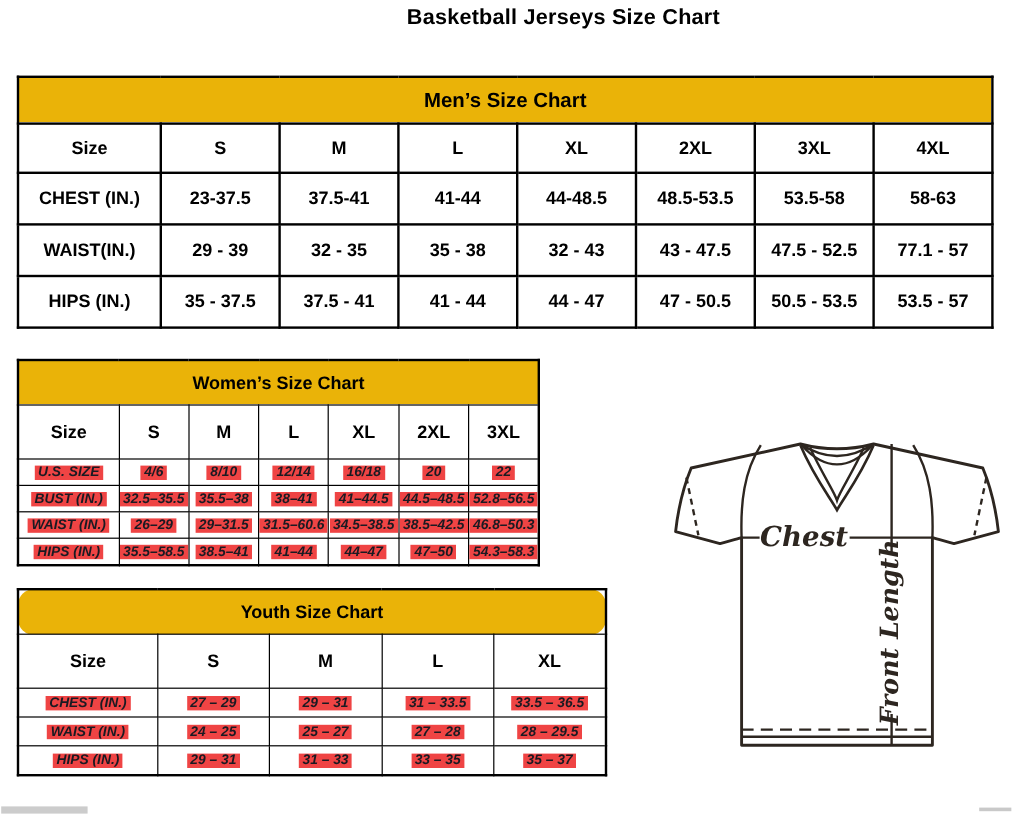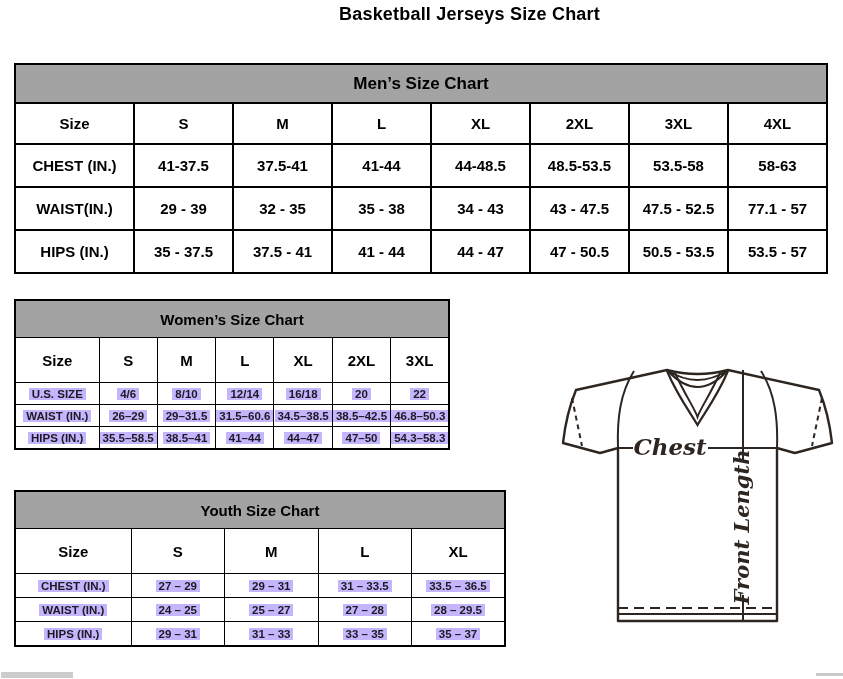--- a/index.html
+++ b/index.html
@@ -14,47 +14,47 @@
   }
 
   table.chart {
     position:absolute; border-collapse:collapse; table-layout:fixed;
     border:2px solid #000; background:#fff;
   }
   table.chart td, table.chart th {
     text-align:center; vertical-align:middle; font-weight:bold;
     overflow:hidden; white-space:nowrap; padding:0;
   }
-  tr.caption td { background:#a3a3a3; }
+  tr.caption td { background:#eab308; }
 
   
   .men { left:14px; top:63px; width:814px; }
   .men td, .men th { border:2px solid #000; font-size:15px; }
   .men tr.caption td { height:37px; font-size:17px; }
   .men tr.header th { height:39px; }
   .men tbody td { height:41px; }
   .men col.label-col { width:119px; }
 
   
   .women { left:14px; top:299px; width:436px; }
   .women td, .women th { border:1px solid #000; }
   .women tr.caption td { height:36px; font-size:15px; }
   .women tr.header th { height:44px; font-size:15px; }
   .women tbody td { height:21px; font-size:11.5px; color:#1a1a22; }
   .women col.label-col { width:84px; }
 
   
   .youth { left:14px; top:490px; width:492px; }
   .youth td, .youth th { border:1px solid #000; }
-  .youth tr.caption td { height:36px; font-size:15px; }
+  .youth tr.caption td { height:36px; font-size:15px;border-radius:13px; }
   .youth tr.header th { height:44px; font-size:15px; }
   .youth tbody td { height:23px; font-size:11.5px; color:#1a1a22; }
   .youth col.label-col { width:116px; }
 
-  .women tbody span.hl, .youth tbody span.hl { background:#c4b5fd; padding:0 3px; }
+  .women tbody span.hl, .youth tbody span.hl { background:#ef4444; padding:0 3px;font-style:italic; }
 
   
   .jersey { position:absolute; left:556px; top:357px; }
   .jersey path, .jersey line { fill:none; stroke:#2d2620; }
   .jersey text {
     font-family:"DejaVu Serif", serif; font-style:italic; font-weight:bold;
     fill:#2d2620; stroke:none;
   }
 
   
@@ -89,34 +89,34 @@
         <th>L</th>
         <th>XL</th>
         <th>2XL</th>
         <th>3XL</th>
         <th>4XL</th>
       </tr>
     </thead>
     <tbody>
       <tr>
         <td>CHEST (IN.)</td>
-        <td>41-37.5</td>
+        <td>23-37.5</td>
         <td>37.5-41</td>
         <td>41-44</td>
         <td>44-48.5</td>
         <td>48.5-53.5</td>
         <td>53.5-58</td>
         <td>58-63</td>
       </tr>
       <tr>
         <td>WAIST(IN.)</td>
         <td>29 - 39</td>
         <td>32 - 35</td>
         <td>35 - 38</td>
-        <td>34 - 43</td>
+        <td>32 - 43</td>
         <td>43 - 47.5</td>
         <td>47.5 - 52.5</td>
         <td>77.1 - 57</td>
       </tr>
       <tr>
         <td>HIPS (IN.)</td>
         <td>35 - 37.5</td>
         <td>37.5 - 41</td>
         <td>41 - 44</td>
         <td>44 - 47</td>
@@ -154,20 +154,29 @@
       <tr>
         <td><span class="hl">U.S. SIZE</span></td>
         <td><span class="hl">4/6</span></td>
         <td><span class="hl">8/10</span></td>
         <td><span class="hl">12/14</span></td>
         <td><span class="hl">16/18</span></td>
         <td><span class="hl">20</span></td>
         <td><span class="hl">22</span></td>
       </tr>
       <tr>
+        <td><span class="hl">BUST (IN.)</span></td>
+        <td><span class="hl">32.5–35.5</span></td>
+        <td><span class="hl">35.5–38</span></td>
+        <td><span class="hl">38–41</span></td>
+        <td><span class="hl">41–44.5</span></td>
+        <td><span class="hl">44.5–48.5</span></td>
+        <td><span class="hl">52.8–56.5</span></td>
+      </tr>
+      <tr>
         <td><span class="hl">WAIST (IN.)</span></td>
         <td><span class="hl">26–29</span></td>
         <td><span class="hl">29–31.5</span></td>
         <td><span class="hl">31.5–60.6</span></td>
         <td><span class="hl">34.5–38.5</span></td>
         <td><span class="hl">38.5–42.5</span></td>
         <td><span class="hl">46.8–50.3</span></td>
       </tr>
       <tr>
         <td><span class="hl">HIPS (IN.)</span></td>

